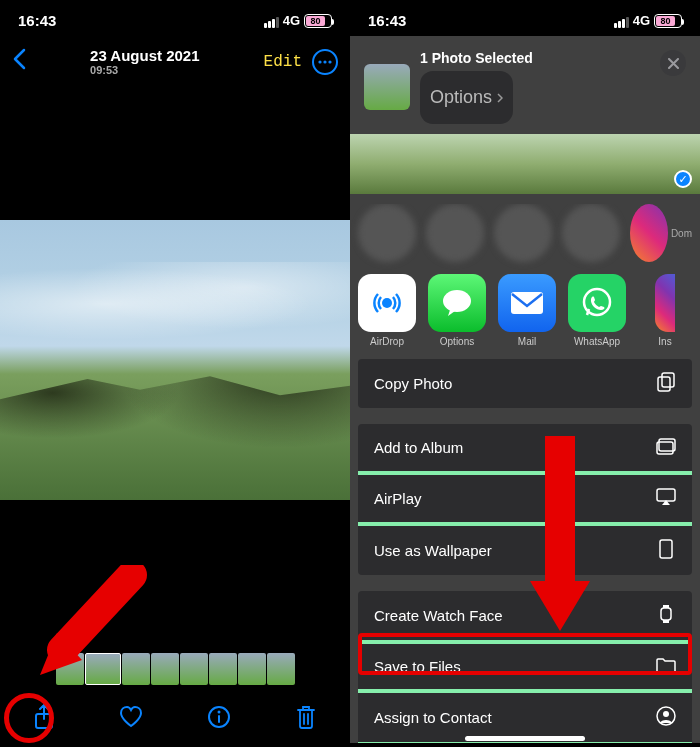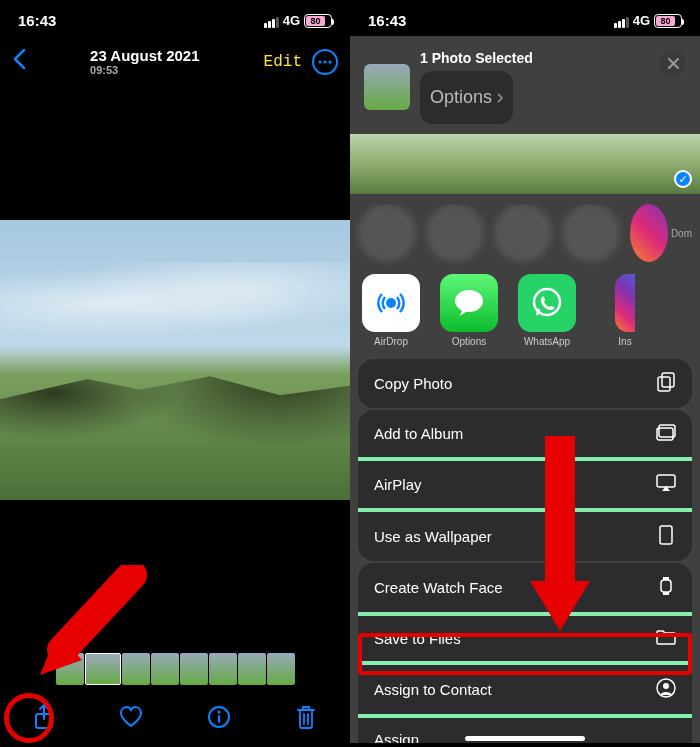--- a/index.html
+++ b/index.html
@@ -166,21 +166,21 @@
       overflow:hidden;
     }
     .contact{width:62px;display:flex;align-items:center;gap:3px;}
     .contact-avatar{width:58px;height:58px;border-radius:50%;background:#555;filter:blur(3px);}
     .contact-avatar.ig{background:linear-gradient(45deg,#f58529,#dd2a7b,#8134af);filter:none;}
     .contact-name{color:#aaa;font-size:10px;}
     .app-row{display:flex;gap:12px;padding:0 8px 12px;overflow:hidden;}
     .app{width:66px;display:flex;flex-direction:column;align-items:center;gap:4px;}
     .app-icon{width:58px;height:58px;border-radius:13px;display:flex;align-items:center;justify-content:center;}
     .app-label{color:#ccc;font-size:10px;}
-    .action-group{background:#2c2c2e;border-radius:16px;margin:0 8px 2px;overflow:hidden;}
+    .action-group{background:#2c2c2e;border-radius:4px;margin:0 8px 16px;overflow:hidden;}
     .action-row{display:flex;justify-content:space-between;align-items:center;padding:13px 16px;color:#fff;font-size:15px;}
     .action-row + .action-row{border-top:4px solid #86efac;}
     .action-icon{color:#fff;width:20px;text-align:center;}
     .red-box{position:absolute;border:4px solid #e60000;border-radius:4px;pointer-events:none;}
     .red-arrow-right{position:absolute;pointer-events:none;}
     .home-indicator{position:absolute;bottom:6px;left:50%;transform:translateX(-50%);width:120px;height:5px;background:#fff;border-radius:3px;}
   </style>
 </head>
 <body>
 
@@ -336,20 +336,29 @@
       <div class="app">
         <div class="app-icon" style="background:linear-gradient(#5df777,#0bbd2c)">
           <svg width="34" height="30" viewBox="0 0 34 30">
               <ellipse cx="17" cy="13" rx="14" ry="11" fill="#fff"></ellipse>
               <path d="M10 22 L8 28 L15 23" fill="#fff"></path>
             </svg>
         </div>
         <span class="app-label">Options</span>
       </div>
       <div class="app">
+        <div class="app-icon" style="background:linear-gradient(#3a9bff,#1164ee)">
+          <svg width="36" height="26" viewBox="0 0 36 26">
+              <rect x="2" y="2" width="32" height="22" rx="3" fill="#fff"></rect>
+              <path d="M3 4 L18 16 L33 4" stroke="#1c6ff0" stroke-width="2.5" fill="none"></path>
+            </svg>
+        </div>
+        <span class="app-label">Mail</span>
+      </div>
+      <div class="app">
         <div class="app-icon" style="background:#25d366">
           <svg width="36" height="36" viewBox="0 0 36 36">
               <circle cx="18" cy="17" r="13" fill="none" stroke="#fff" stroke-width="2.5"></circle>
               <path d="M8 30 L10 24" stroke="#fff" stroke-width="2.5"></path>
               <path d="M13 12 C13 12 14 11 15 12 L16 15 C16 16 15 16 15 17 C16 19 18 21 20 22 C21 22 21 21 22 21 L25 22 C26 23 25 24 25 24 C23 26 18 25 15 22 C12 19 11 14 13 12 Z" fill="#fff"></path>
             </svg>
         </div>
         <span class="app-label">WhatsApp</span>
       </div>
       <div class="app">

